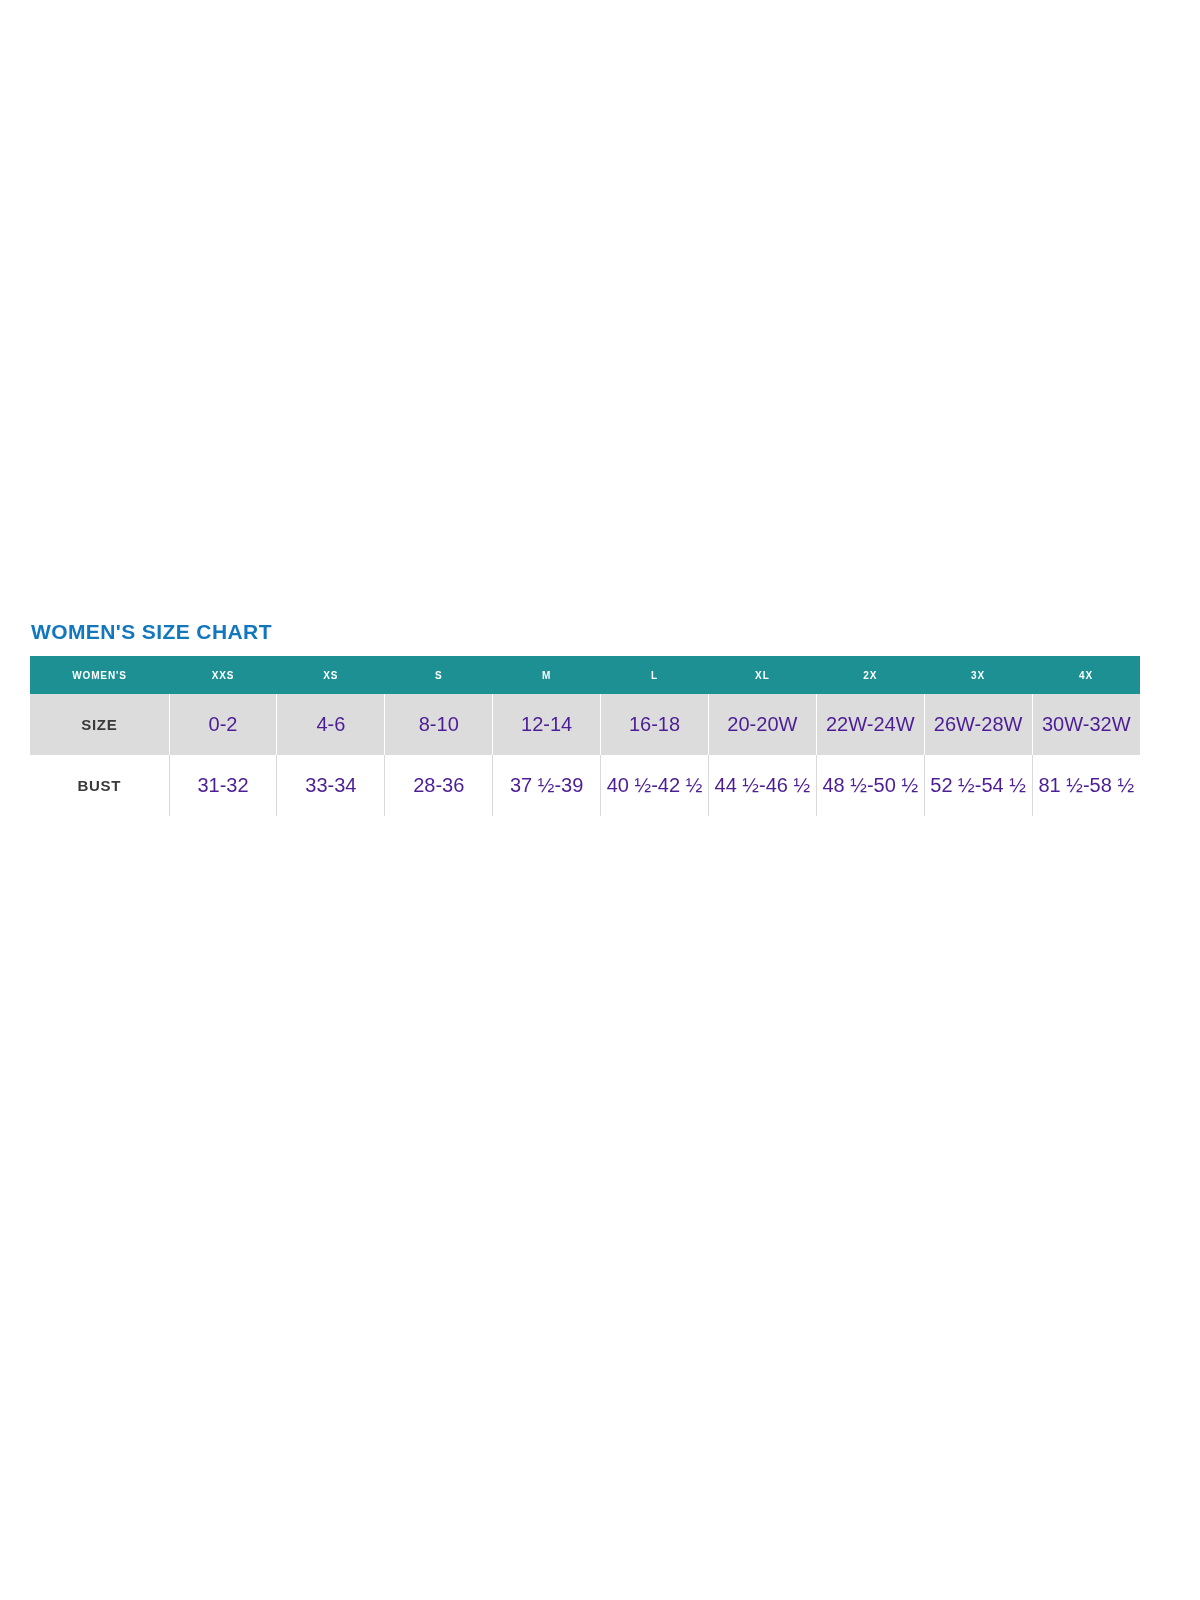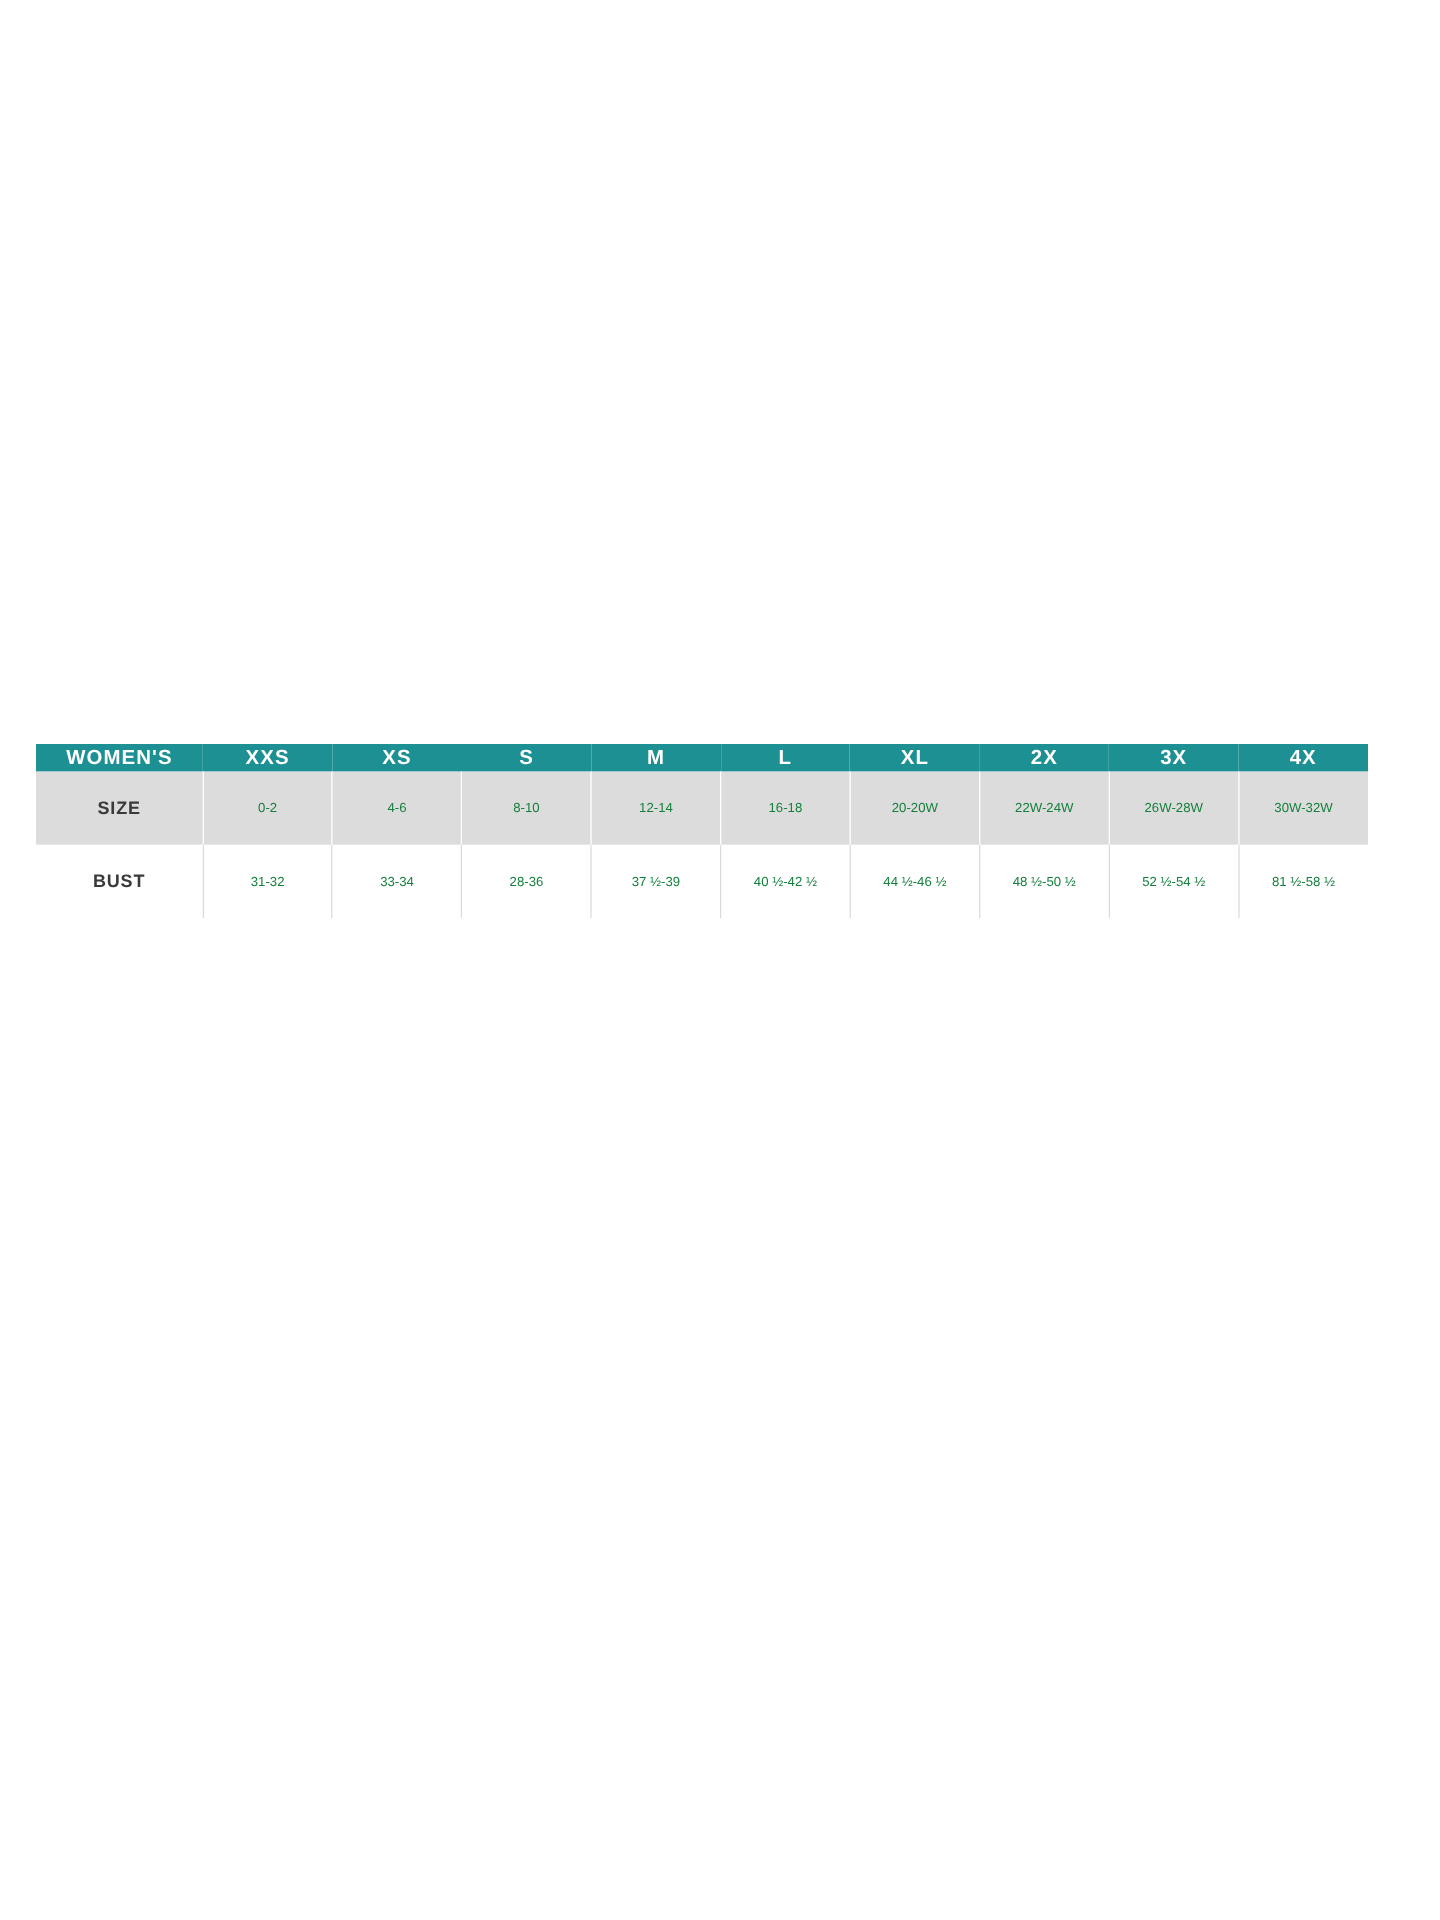--- a/index.html
+++ b/index.html
@@ -36,40 +36,40 @@
     width: 1110px;
     table-layout: fixed;
   }
 
   table.size-chart col.label-col { width: 136px; }
   table.size-chart col.data-col  { width: 105.5px; }
 
   table.size-chart thead th {
     background: #1d9094;
     color: #ffffff;
-    font-size: 17px;
+    font-size: 10px;
     font-weight: bold;
     letter-spacing: 0.9px;
     text-align: center;
-    height: 23px;
+    height: 38px;
     vertical-align: middle;
     border: none;
     padding: 0 18px;
   }
 
   table.size-chart thead th.label-head {
     letter-spacing: 0.9px;
   }
 
   table.size-chart tbody td {
     height: 61px;
     vertical-align: middle;
     text-align: center;
-    font-size: 11px;
-    color: #15803d;
+    font-size: 20px;
+    color: #4c1d95;
     border-right: 1px solid #d9d9d9;
     padding: 0 3px;
     white-space: nowrap;
   }
 
   table.size-chart tbody td:last-child {
     border-right: none;
   }
 
   table.size-chart tbody td.row-label {
@@ -95,20 +95,21 @@
 
   table.size-chart tbody tr.plain.last td {
     border-bottom: none;
   }
 </style>
 </head>
 <body>
 
 <div class="chart-wrap">
 
+  <div class="chart-title">WOMEN'S SIZE CHART</div>
 
   <table class="size-chart">
     <colgroup>
       <col class="label-col">
       <col class="data-col">
         <col class="data-col">
         <col class="data-col">
       <col class="data-col">
         <col class="data-col">
         <col class="data-col">

